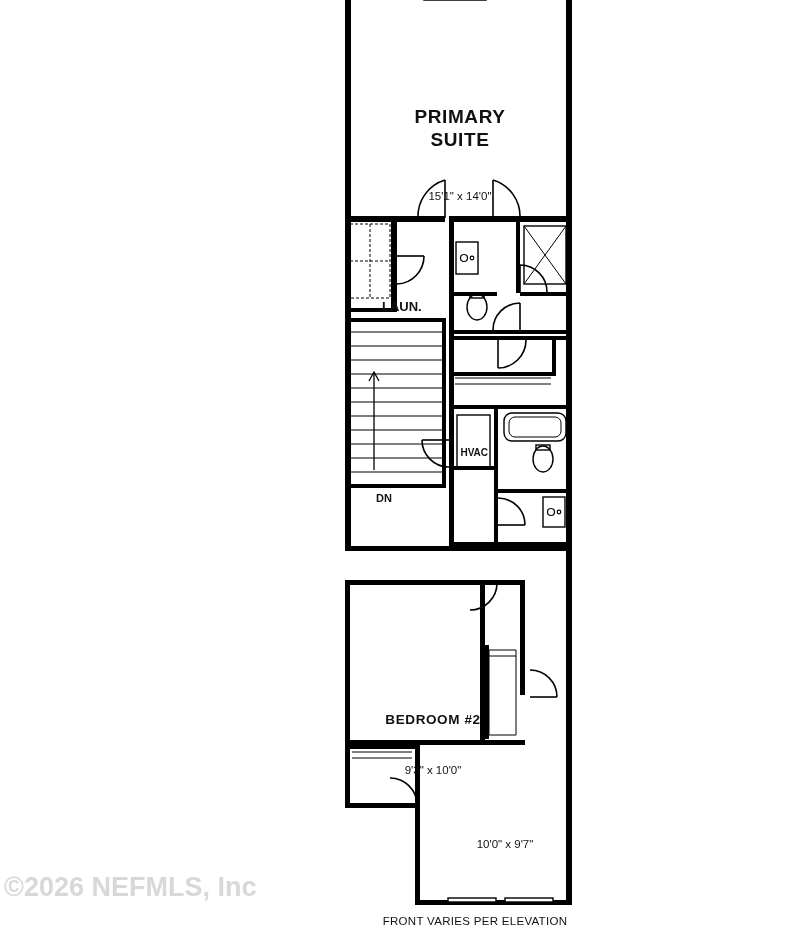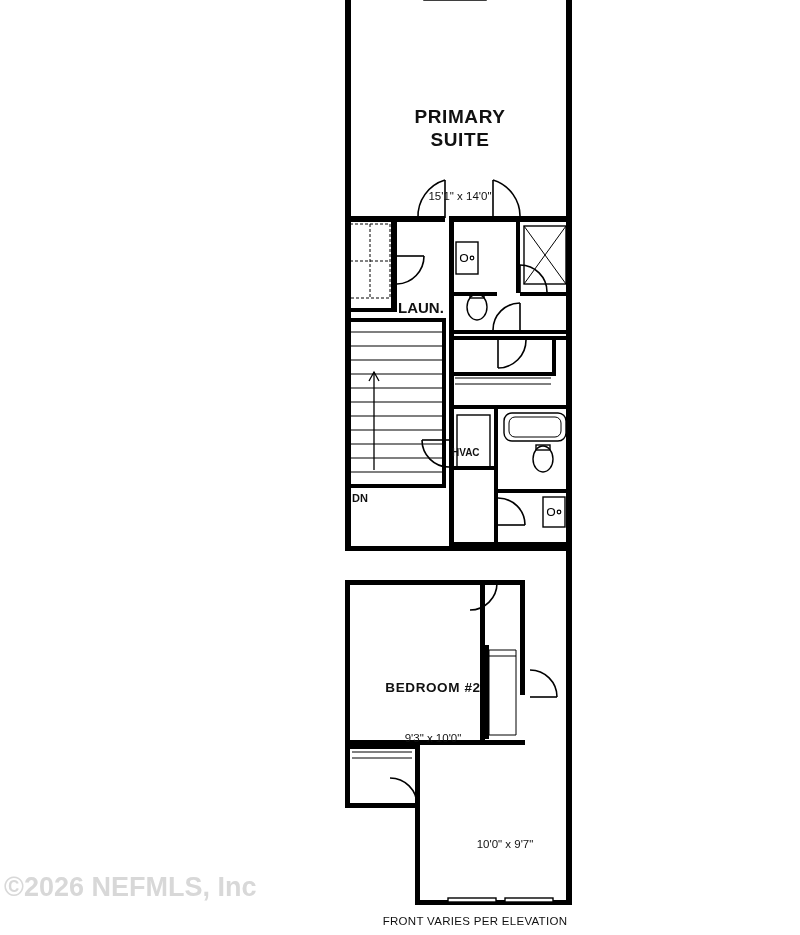--- a/index.html
+++ b/index.html
@@ -48,48 +48,47 @@
     width: 220px;
     font-size: 14.5px;
   }
   .lbl-primary .room-name { font-size: 19px; display: block; }
   .lbl-primary .room-dims { font-size: 11.5px; display: block; margin-top: 5px; }
 
   .lbl-laun {
     left: 382px;
     top: 299px;
     width: 70px;
-    font-size: 15px;
+    font-size: 13px;
     font-weight: bold;
     text-align: left;
-    margin-left: 16px;
   }
 
   .lbl-dn {
     left: 352px;
     top: 492px;
     width: 40px;
     font-size: 11px;
     font-weight: bold;
-    text-align: left;
+    text-align: right;
   }
 
   .lbl-hvac {
     left: 452px;
     top: 447px;
     width: 36px;
     font-size: 10px;
     font-weight: bold;
-    text-align: left;
+    text-align: right;
     transform: none;
   }
 
   .lbl-bed2 {
     left: 338px;
-    top: 648px;
+    top: 680px;
     width: 190px;
     font-size: 13.5px;
   }
   .lbl-bed2 .room-name { font-size: 13.5px; display: block; }
   .lbl-bed2 .room-dims { font-size: 11.5px; display: block; margin-top: 4px; }
 
   .lbl-bed3 {
     left: 410px;
     top: 802px;
     width: 190px;

